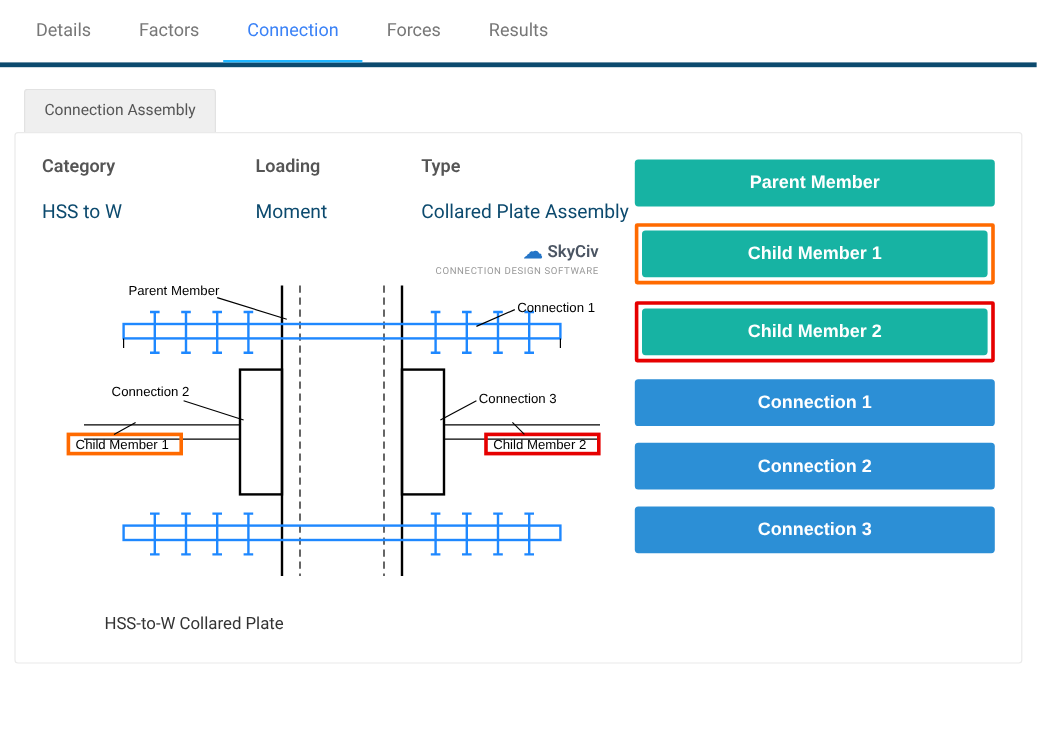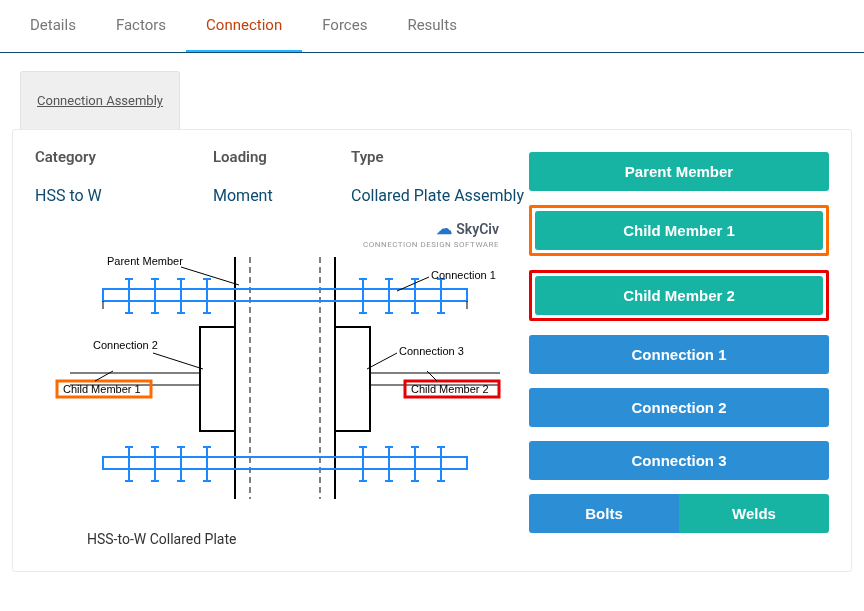--- a/index.html
+++ b/index.html
@@ -1,21 +1,21 @@
 <!DOCTYPE html>
 <html><head>
 <meta charset="utf-8">
 <style>
   * { box-sizing: border-box; margin: 0; padding: 0; }
   body { font-family: -apple-system, BlinkMacSystemFont, "Segoe UI", Roboto, "Helvetica Neue", Arial, sans-serif; background: #fff; color: #333; width: 864px; }
-  .tabs { display: flex; border-bottom: 1px solid #0c4a6e; padding: 0 10px; }
+  .tabs { display: flex; border-bottom: 4px solid #0c4a6e; padding: 0 10px; }
   .tab { padding: 16px 20px; font-size: 15px; color: #777; cursor: pointer; border-bottom: 2px solid transparent; }
-  .tab.active { color: #c2410c; border-bottom-color: #1fb6ff; }
+  .tab.active { color: #3b82f6; border-bottom-color: #1fb6ff; }
   .sub-tab-row { padding: 18px 20px 0 20px; }
-  .sub-tab { display: inline-block; padding: 21px 16px; background: #efefef; color: #555; font-size: 13px; border: 1px solid #e2e2e2; border-radius: 3px 3px 0 0; border-bottom: none; text-decoration: underline; }
+  .sub-tab { display: inline-block; padding: 10px 16px; background: #efefef; color: #555; font-size: 13px; border: 1px solid #e2e2e2; border-radius: 3px 3px 0 0; border-bottom: none; }
   .panel { margin: 0 12px 12px 12px; border: 1px solid #eaeaea; border-radius: 3px; padding: 18px 22px 24px 22px; display: flex; gap: 18px; }
   .left { flex: 1; }
   .meta-row { display: flex; gap: 38px; margin-bottom: 8px; }
   .meta-col { flex: 0 0 auto; }
   .meta-col.cat { width: 100px; }
   .meta-col.load { width: 100px; margin-left: 40px; }
   .meta-label { font-size: 15px; font-weight: 600; color: #555; margin-bottom: 12px; }
   .meta-value { font-size: 16px; color: #0c4a6e; }
   .diagram { position: relative; margin-top: 14px; width: 470px; }
   .brand { position: absolute; right: 6px; top: 0; text-align: right; }
@@ -159,18 +159,14 @@
     <button class="btn teal">Parent Member</button>
     <div class="wrap-orange">
       <button class="btn teal" style="width:100%">Child Member 1</button>
     </div>
     <div class="wrap-red">
       <button class="btn teal" style="width:100%">Child Member 2</button>
     </div>
     <button class="btn blue">Connection 1</button>
     <button class="btn blue">Connection 2</button>
     <button class="btn blue">Connection 3</button>
-    <div class="pair">
-      <button class="btn blue">Bolts</button>
-      <button class="btn teal">Welds</button>
-    </div>
   </div>
 </div>
 
 </body></html>

